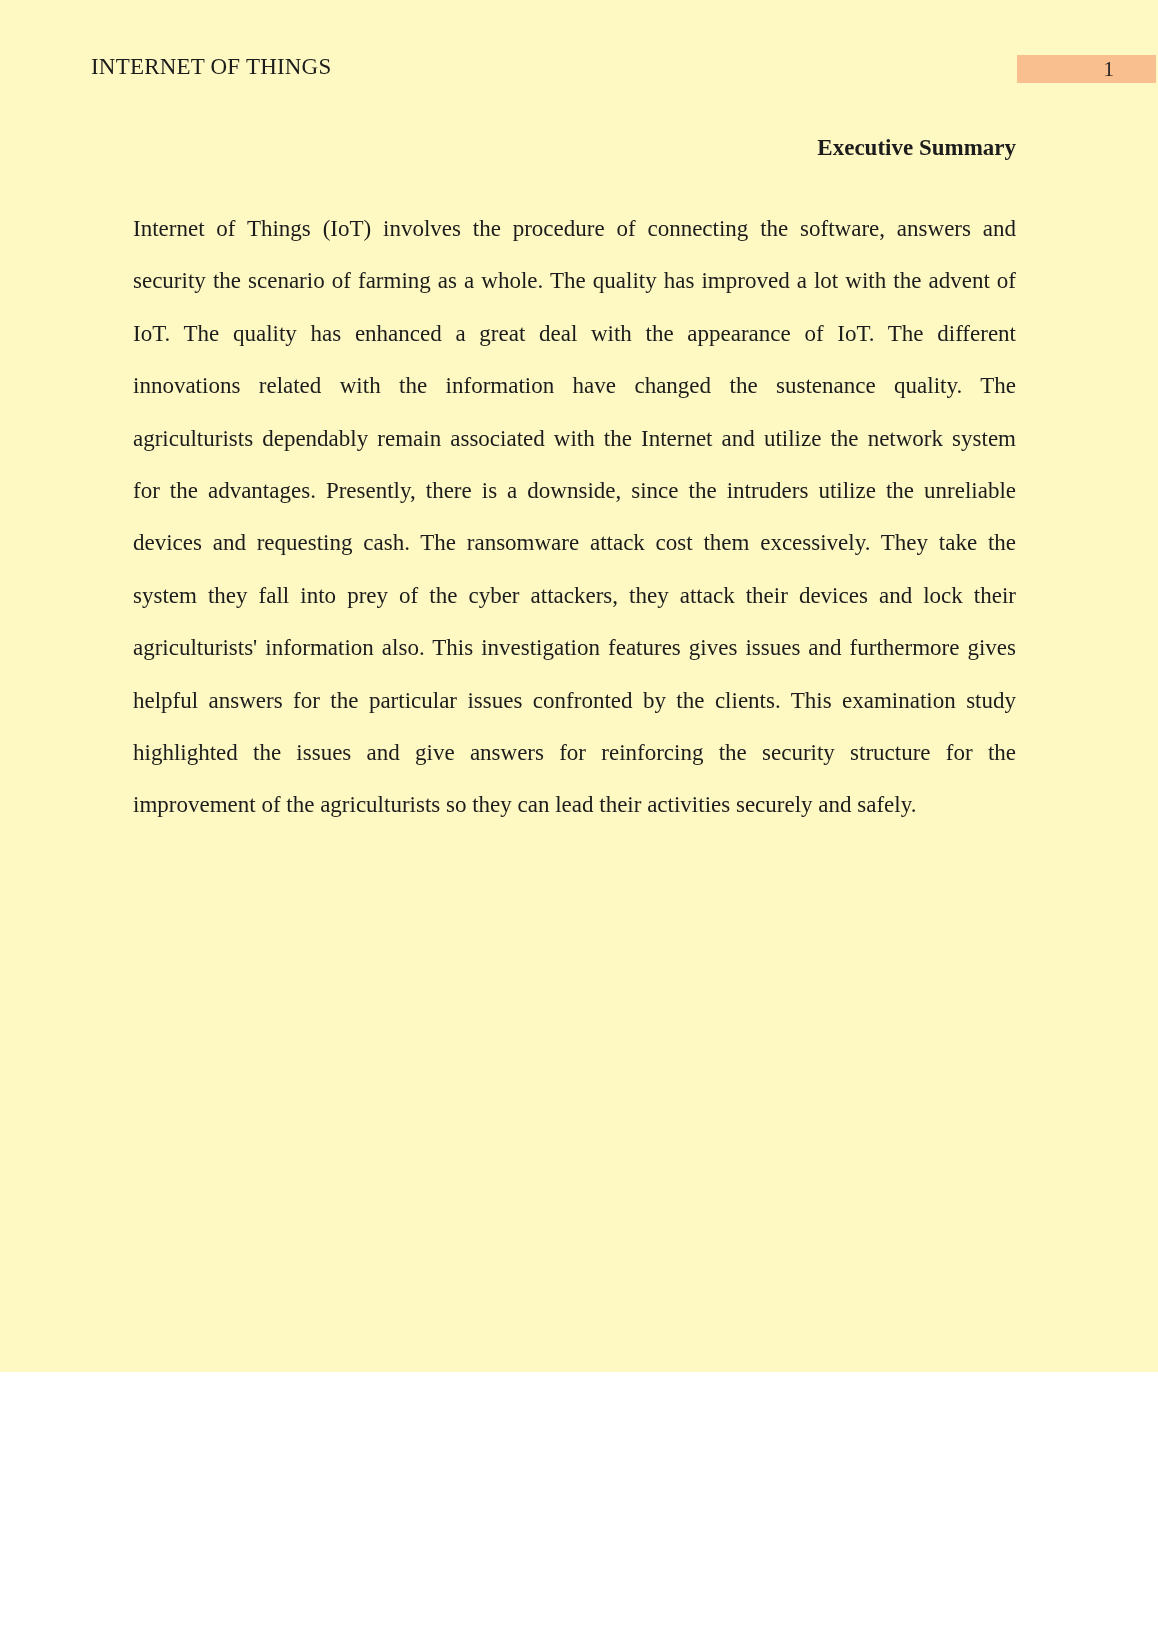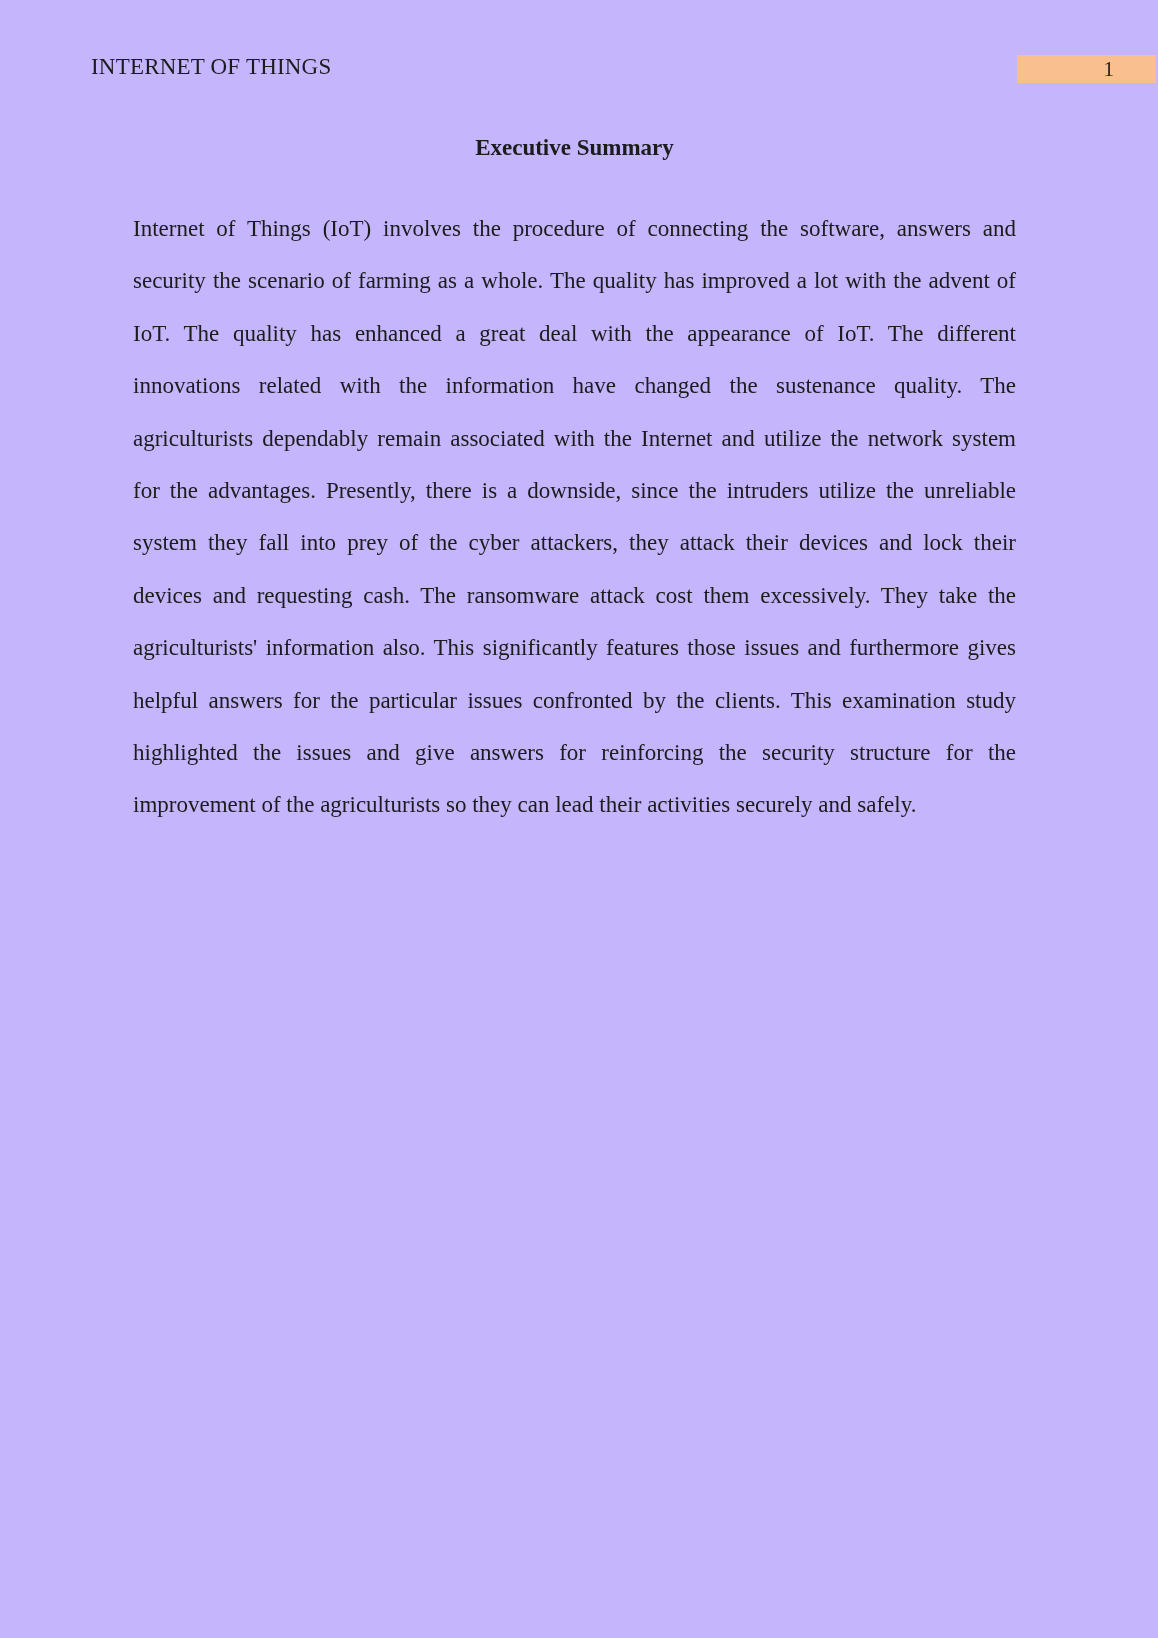--- a/index.html
+++ b/index.html
@@ -3,22 +3,22 @@
 <meta charset="utf-8">
 <style>
   html, body {
     margin: 0;
     padding: 0;
     background: #ffffff;
   }
   .page {
     position: relative;
     width: 1158px;
-    height: 1638px;
-    background: #c4b5fd;
+    height: 1372px;
+    background: #fef9c3;
     font-family: "Liberation Serif", "DejaVu Serif", serif;
     color: #1c1c1c;
     overflow: hidden;
     text-decoration: underline;
   }
   .header-title {
     position: absolute;
     left: 91px;
     top: 53px;
     font-size: 23px;
@@ -40,21 +40,21 @@
   }
   .page-number {
     font-size: 21px;
     color: #222222;
   }
   .doc-title {
     position: absolute;
     left: 133px;
     top: 134px;
     width: 883px;
-    text-align: center;
+    text-align: right;
     font-weight: bold;
     font-size: 23px;
     line-height: 28px;
   }
   .body-text {
     position: absolute;
     left: 133px;
     top: 203px;
     width: 883px;
     font-size: 23px;
@@ -83,21 +83,21 @@
   <div class="doc-title">Executive Summary</div>
 
   <div class="body-text">
 
   <div class="line">Internet of Things (IoT) involves the procedure of connecting the software, answers and</div>
       <div class="line">security the scenario of farming as a whole. The quality has improved a lot with the advent of</div>
       <div class="line">IoT. The quality has enhanced a great deal with the appearance of IoT. The different</div>
       <div class="line">innovations related with the information have changed the sustenance quality. The</div>
       <div class="line">agriculturists dependably remain associated with the Internet and utilize the network system</div>
       <div class="line">for the advantages. Presently, there is a downside, since the intruders utilize the unreliable</div>
+      <div class="line">devices and requesting cash. The ransomware attack cost them excessively. They take the</div>
       <div class="line">system they fall into prey of the cyber attackers, they attack their devices and lock their</div>
-      <div class="line">devices and requesting cash. The ransomware attack cost them excessively. They take the</div>
-      <div class="line">agriculturists' information also. This significantly features those issues and furthermore gives</div>
+      <div class="line">agriculturists' information also. This investigation features gives issues and furthermore gives</div>
       <div class="line">helpful answers for the particular issues confronted by the clients. This examination study</div>
       <div class="line">highlighted the issues and give answers for reinforcing the security structure for the</div>
       <div class="line">improvement of the agriculturists so they can lead their activities securely and safely.</div>
     </div>
 
 </div>
 
 </body></html>

